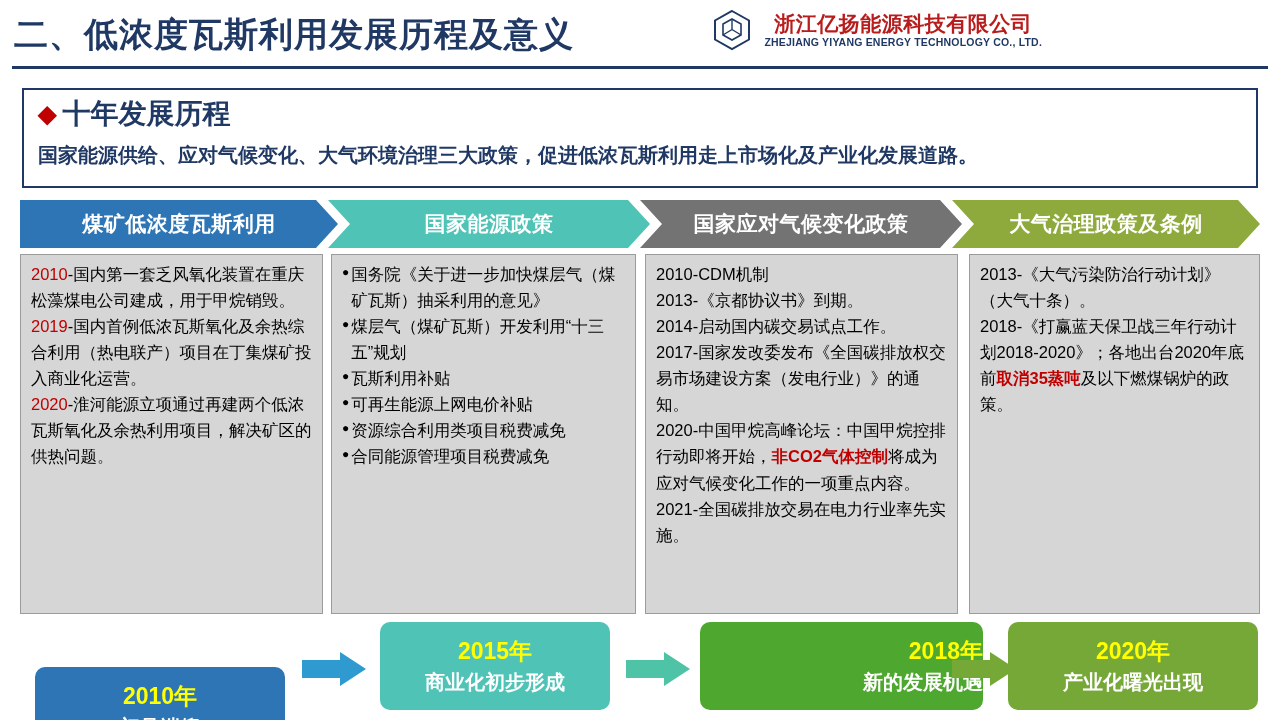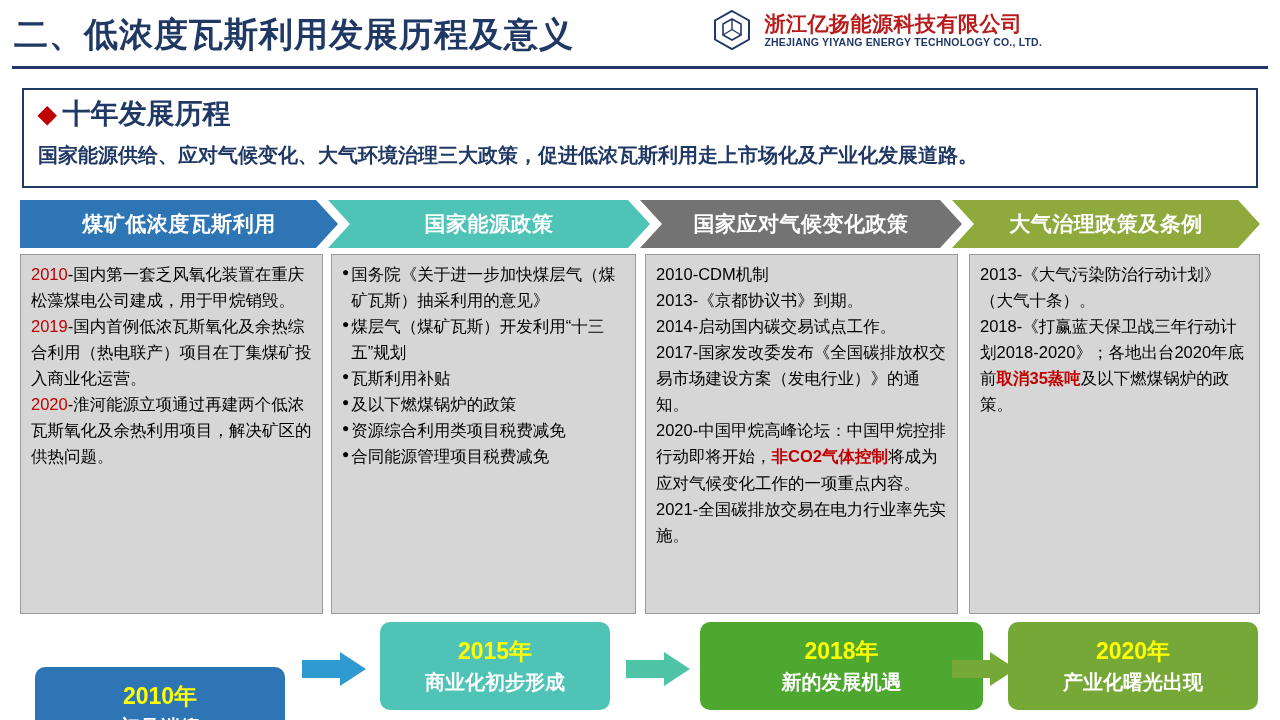--- a/index.html
+++ b/index.html
@@ -20,20 +20,21 @@
     height: 720px;
     box-sizing: border-box;
   }
 
   
   .header {
     position: absolute;
     left: 0; top: 0;
     width: 1052px;
     height: 72px;
+    text-align: center;
   }
   .header-title {
     position: absolute;
     left: 14px;
     top: 12px;
     font-size: 34px;
     font-weight: bold;
     color: #1f3864;
     letter-spacing: 1px;
     white-space: nowrap;
@@ -212,21 +213,21 @@
     font-weight: bold;
     color: #ffff00;
   }
   .pill .caption {
     font-size: 20px;
     font-weight: bold;
     color: #ffffff;
   }
   .pill-1 { left: 15px;  width: 250px; background: #2e75b6; margin-top: 45px; }
   .pill-2 { left: 360px; width: 230px; background: #4ec3b6; }
-  .pill-3 { left: 680px; width: 283px; background: #4ea72e; }
+  .pill-3 { left: 680px; width: 283px; background: #4ea72e; align-items: flex-end; }
   .pill-4 { left: 988px; width: 250px; background: #76a838; }
 
   .arrow {
     position: absolute;
     top: 30px;
     width: 64px;
     height: 34px;
   }
   .arrow-1 { left: 282px; }
   .arrow-2 { left: 606px; }
@@ -294,21 +295,21 @@
       <div class="bullet-line">
           <span class="bullet-dot">●</span>
           <span>煤层气（煤矿瓦斯）开发利用“十三五”规划</span>
         </div>
       <div class="bullet-line">
           <span class="bullet-dot">●</span>
           <span>瓦斯利用补贴</span>
         </div>
       <div class="bullet-line">
           <span class="bullet-dot">●</span>
-          <span>及以下燃煤锅炉的政策</span>
+          <span>可再生能源上网电价补贴</span>
         </div>
       <div class="bullet-line">
           <span class="bullet-dot">●</span>
           <span>资源综合利用类项目税费减免</span>
         </div>
       <div class="bullet-line">
           <span class="bullet-dot">●</span>
           <span>合同能源管理项目税费减免</span>
         </div>
     </div>

